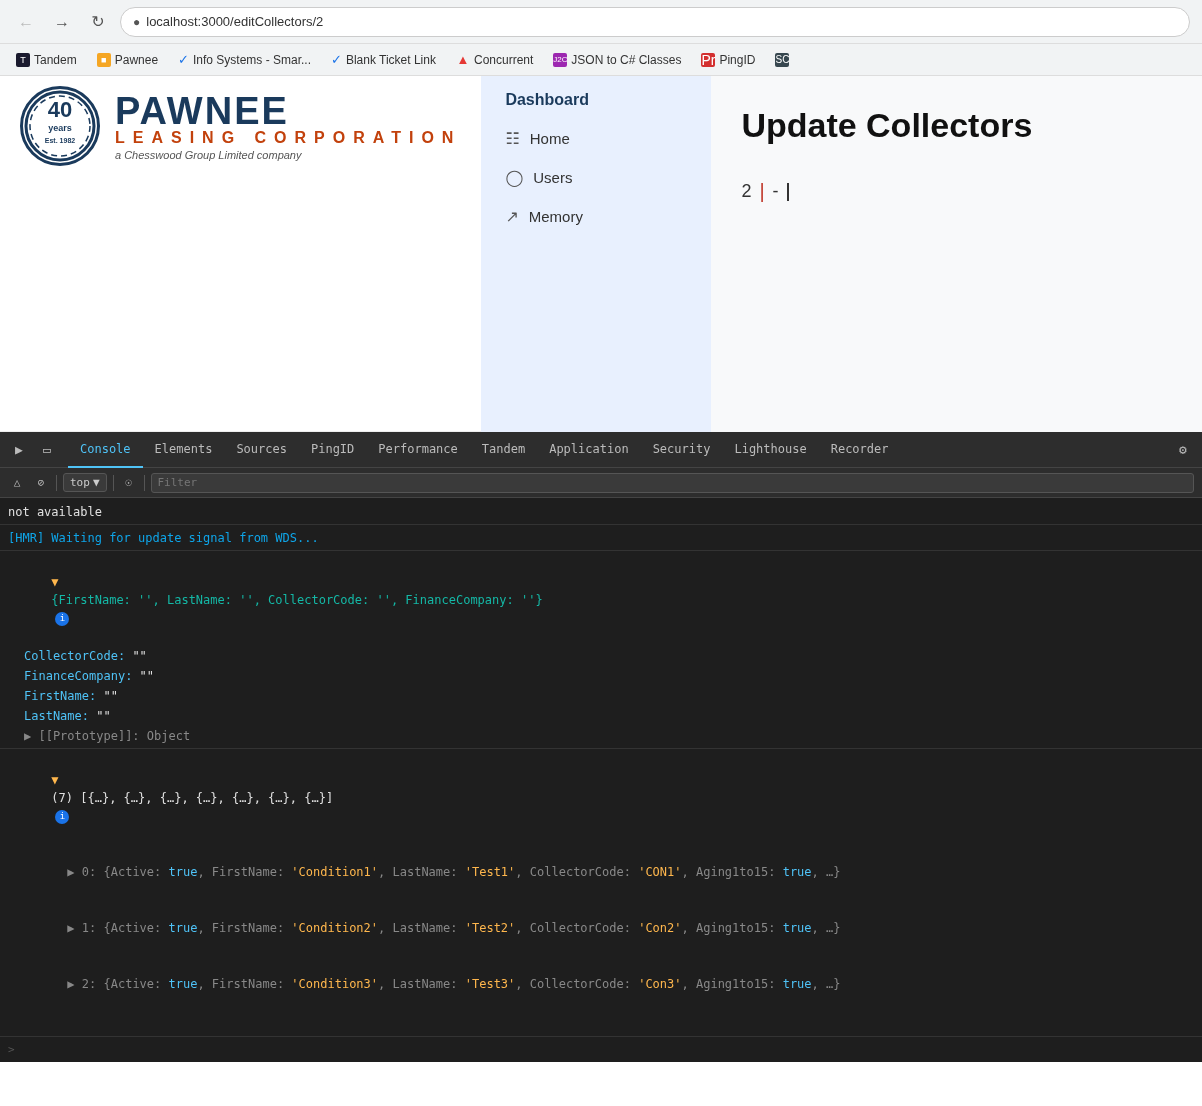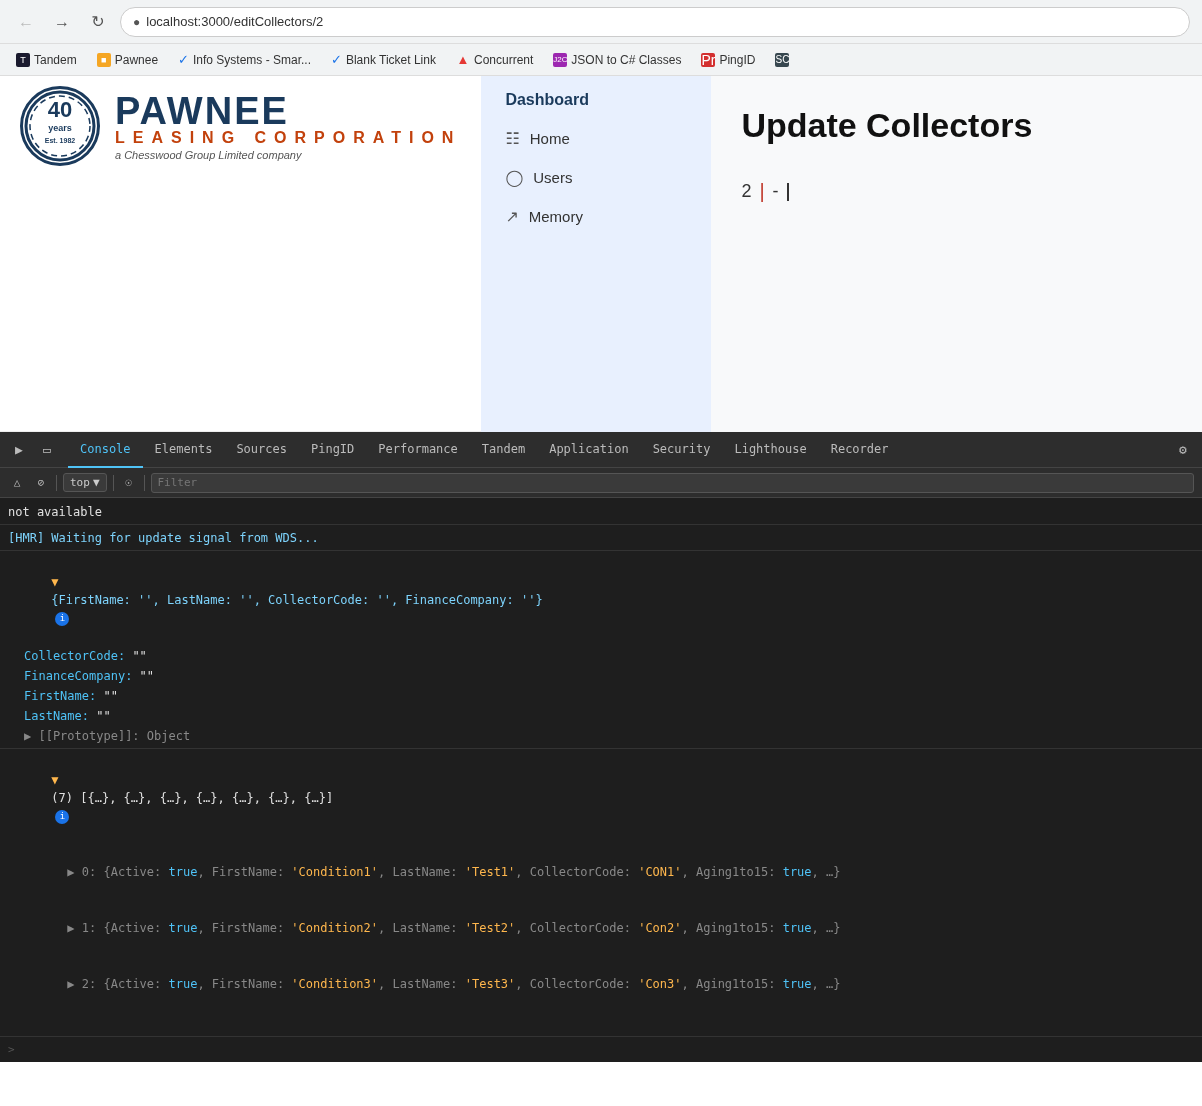--- a/index.html
+++ b/index.html
@@ -448,25 +448,25 @@
     <div class="toolbar-separator"></div>
     <div class="toolbar-icon">☉</div>
     <div class="toolbar-separator"></div>
     <input class="filter-input" type="text" placeholder="Filter" style="">
   </div>
 
   <div class="console-content">
 
     <div class="console-line c-white">not available</div>
 
-    <div class="console-line" style="color:#7dd3fc; border-top: 1px solid #333; margin-top:2px; padding-top: 4px;">[HMR] Waiting for update signal from WDS...</div>
+    <div class="console-line" style="color:#0ea5e9; border-top: 1px solid #333; margin-top:2px; padding-top: 4px;">[HMR] Waiting for update signal from WDS...</div>
 
     <div class="console-line" style="border-top: 1px solid #333; margin-top:2px; padding-top: 4px;">
       <span class="c-orange">▼</span>
-      <span style="color:#7dd3fc;">{FirstName: '', LastName: '', CollectorCode: '', FinanceCompany: ''}</span>
+      <span style="color:#14b8a6;">{FirstName: '', LastName: '', CollectorCode: '', FinanceCompany: ''}</span>
       <span class="info-badge">i</span>
     </div>
     <div class="console-line indent1 c-blue">CollectorCode: <span style="color:#e0e0e0;">""</span></div>
     <div class="console-line indent1 c-blue">FinanceCompany: <span style="color:#e0e0e0;">""</span></div>
     <div class="console-line indent1 c-blue">FirstName: <span style="color:#e0e0e0;">""</span></div>
     <div class="console-line indent1 c-blue">LastName: <span style="color:#e0e0e0;">""</span></div>
     <div class="console-line indent1 c-gray">▶ [[Prototype]]: Object</div>
 
     <div class="console-line" style="border-top: 1px solid #333; margin-top:2px; padding-top: 4px;">
       <span class="c-orange">▼</span>

